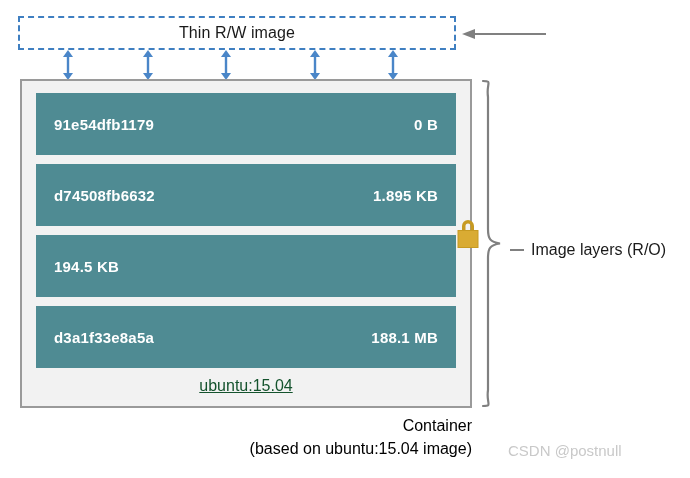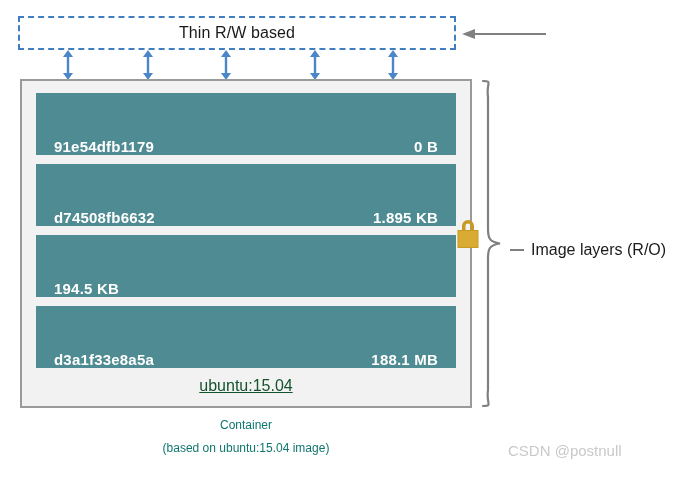--- a/index.html
+++ b/index.html
@@ -75,21 +75,21 @@
     border: 2px solid #9a9a9a;
     box-sizing: border-box;
     padding: 12px 14px 0 14px;
   }
   .layer {
     position: relative;
     height: 62px;
     background: #4f8b93;
     margin-bottom: 9px;
     display: flex;
-    align-items: flex-end;
+    align-items: center;
     justify-content: space-between;
     padding: 0 18px;
     box-sizing: border-box;
   }
   .layer .layer-id,
   .layer .layer-size {
     color: #ffffff;
     font-size: 15px;
     font-weight: bold;
     letter-spacing: .2px;
@@ -138,40 +138,41 @@
 
   
   #caption {
     position: absolute;
     left: 20px;
     top: 414px;
     width: 452px;
     text-align: center;
   }
   #caption .caption-line {
-    font-size: 12px;
+    font-size: 16px;
     line-height: 23px;
-    color: #0f766e;
+    color: #000000;
+    text-align: right;
   }
 
   
   #watermark {
     position: absolute;
     left: 508px;
     top: 442px;
     font-size: 15px;
     color: #c9c9c9;
     white-space: nowrap;
   }
 </style>
 </head>
 <body>
 
 <div id="rw-layer">
-  <span class="label">Thin R/W based</span>
+  <span class="label">Thin R/W image</span>
 </div>
 
 <div id="container-layer-callout">
   <svg class="arrow-svg" width="84" height="16" viewBox="0 0 84 16">
     <line x1="12" y1="8" x2="84" y2="8" stroke="#808080" stroke-width="2"></line>
     <polygon points="0,8 13,3 13,13" fill="#808080"></polygon>
   </svg>
 </div>
 
 <svg id="connector-arrows" viewBox="0 0 480 30">

